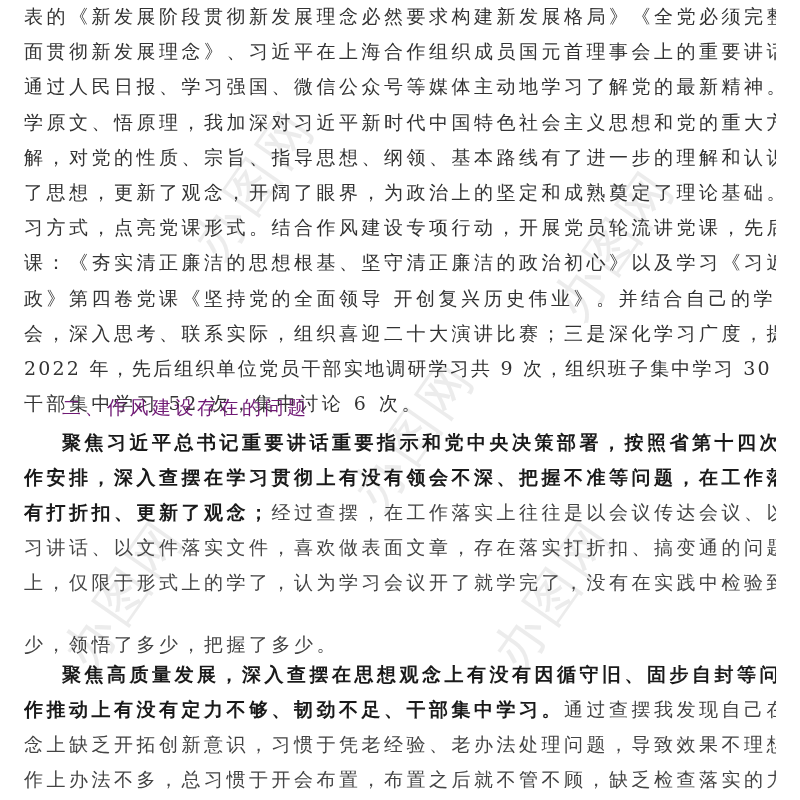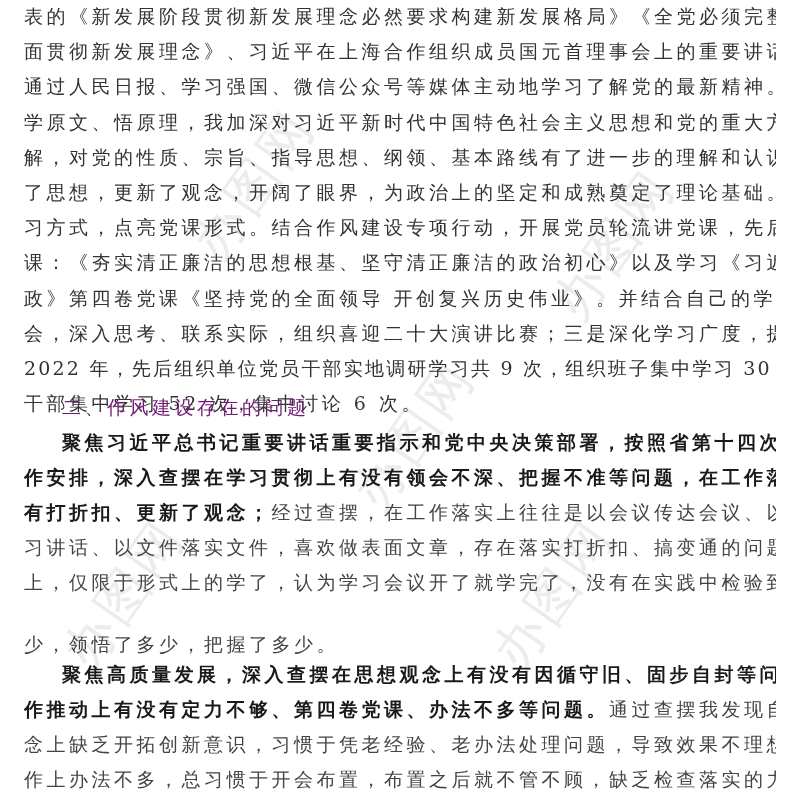--- a/index.html
+++ b/index.html
@@ -55,19 +55,19 @@
   <div class="line bold" style="top: 463px;">作安排，深入查摆在学习贯彻上有没有领会不深、把握不准等问题，在工作落实中有没</div>
   <div class="line" style="top: 498px;">
     <span class="bold">有打折扣、更新了观念；</span><span class="lite">经过查摆，在工作落实上往往是以会议传达会议、以讲话学</span>
   </div>
   <div class="line lite" style="top: 533px;">习讲话、以文件落实文件，喜欢做表面文章，存在落实打折扣、搞变通的问题。理论学习</div>
   <div class="line lite" style="top: 568px;">上，仅限于形式上的学了，认为学习会议开了就学完了，没有在实践中检验到底学会了多</div>
   <div class="line lite" style="top: 630px;">少，领悟了多少，把握了多少。</div>
 
   <div class="line indent bold" style="top: 660px;">聚焦高质量发展，深入查摆在思想观念上有没有因循守旧、固步自封等问题，在工</div>
   <div class="line" style="top: 695px;">
-    <span class="bold">作推动上有没有定力不够、第四卷党课、办法不多等问题。</span><span class="lite">通过查摆我发现自己在思想观</span>
+    <span class="bold">作推动上有没有定力不够、韧劲不足、干部集中学习。</span><span class="lite">通过查摆我发现自己在思想观</span>
   </div>
   <div class="line lite" style="top: 730px;">念上缺乏开拓创新意识，习惯于凭老经验、老办法处理问题，导致效果不理想，在推动工</div>
   <div class="line lite" style="top: 765px;">作上办法不多，总习惯于开会布置，布置之后就不管不顾，缺乏检查落实的力度。</div>
 
   <div class="line indent bold" style="top: 797px;">聚焦群众的急难愁盼，深入查摆在为民服务上有没有执行不力、落实不实等问题</div>
 </div>
 
 </body></html>

